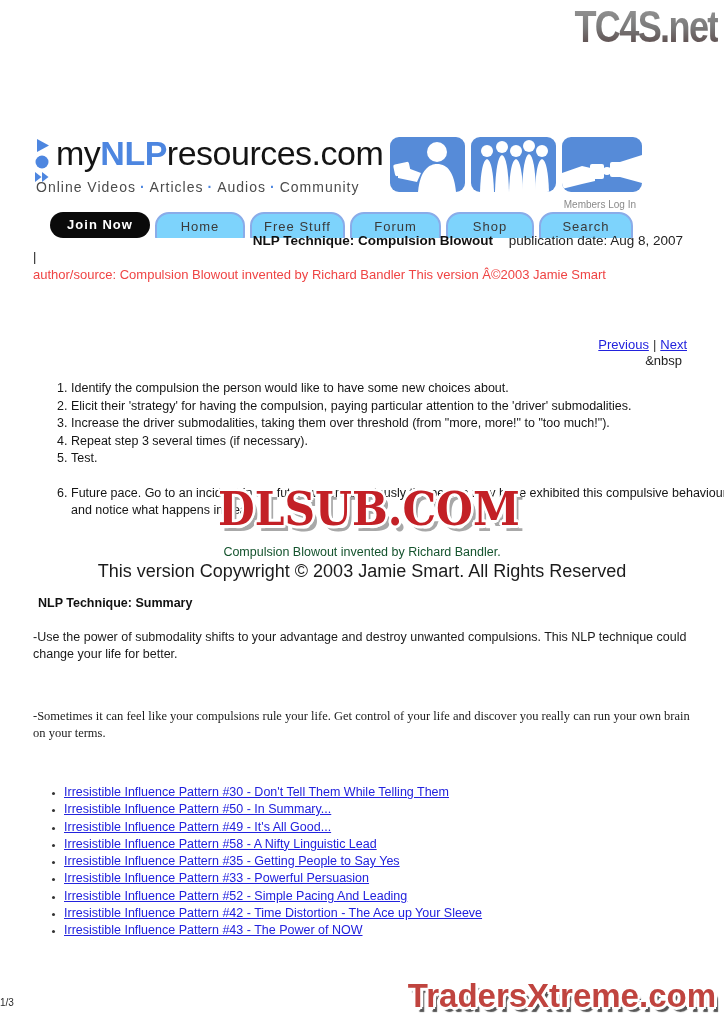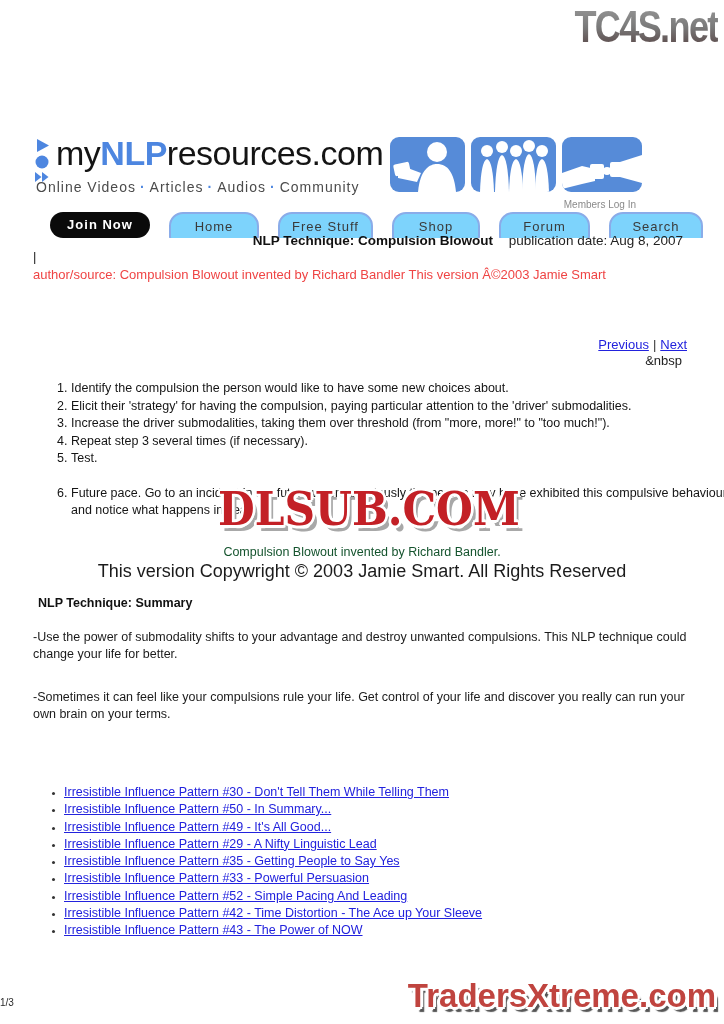--- a/index.html
+++ b/index.html
@@ -51,21 +51,21 @@
   .tagline{position:absolute;left:36px;top:179px;font-size:14px;color:#4b4b4b;letter-spacing:1px;white-space:nowrap;}
   .tagline .dot{color:#4d86e0;font-weight:bold;padding:0 4px;}
 
   .photo-strip{position:absolute;left:390px;top:137px;display:flex;gap:6px;}
   .tile{background:#568bd8;border-radius:9px;overflow:hidden;cursor:pointer;}
   .tile svg{display:block;}
   .members-login{position:absolute;left:390px;top:199px;width:246px;text-align:right;
     font-size:10px;color:#8a8a8a;cursor:pointer;}
 
   
-  .nav{position:absolute;left:50px;top:212px;height:26px;display:flex;gap:19px;overflow:hidden;}
+  .nav{position:absolute;left:50px;top:212px;height:26px;display:flex;gap:5px;overflow:hidden;}
   .tab{height:34px;border-radius:14px 14px 10px 10px;font-size:13px;letter-spacing:1px;
     line-height:25px;text-align:center;color:#3a3a3a;background:#7dd3fc;
     border:2px solid #8aace9;box-sizing:border-box;cursor:pointer;}
   .tab.active{background:#0a0a0a;color:#fff;font-weight:bold;border:none;height:26px;
     border-radius:14px;line-height:26px;}
   .t0{width:100px;} .t1{width:90px;} .t2{width:95px;} .t3{width:88px;} .t4{width:91px;} .t5{width:94px;}
 
   
   .title-row{position:absolute;right:41px;top:233px;font-size:13.5px;white-space:nowrap;padding-left:32px;}
   .title-row .t-bold{font-weight:bold;color:#111;}
@@ -81,21 +81,21 @@
   ol.steps{position:absolute;left:33px;top:380px;width:660px;margin:0;padding:0 0 0 38px;
     font-size:12.5px;line-height:17.5px;color:#151515;}
   ol.steps li{margin:0;}
   ol.steps li.gap{margin-top:17px;}
 
   .credit1{position:absolute;left:0;top:545px;width:724px;text-align:center;font-size:12.5px;color:#14532d;}
   .credit2{position:absolute;left:0;top:561px;width:724px;text-align:center;font-size:18px;color:#1b1b1b;}
 
   .summary-head{position:absolute;left:38px;top:596px;font-size:12.5px;font-weight:bold;color:#111;}
   .para{position:absolute;left:33px;width:662px;font-size:12.5px;line-height:17px;color:#1b1b1b;}
-  .p1{top:629px;} .p2{top:689px;}
+  .p1{top:629px;} .p2{top:708px;font-family:Liberation Serif, serif;}
 
   ul.related{position:absolute;left:38px;top:784px;width:620px;margin:0;padding:0 0 0 26px;
     font-size:12.5px;line-height:17.3px;list-style:disc;}
   ul.related li::marker{color:#333;font-size:9px;}
 
   .page-indicator{position:absolute;left:0;top:997px;width:724px;text-align:left;
     font-size:10px;color:#2a2a2a;}
 </style>
 </head>
 <body>
@@ -156,22 +156,22 @@
         </g>
       </svg>
     </div>
   </div>
   <div class="members-login">Members Log In</div>
 
   <div class="nav">
     <div class="tab active t0">Join Now</div>
     <div class="tab t1">Home</div>
     <div class="tab t2">Free Stuff</div>
+    <div class="tab t4">Forum</div>
     <div class="tab t3">Shop</div>
-    <div class="tab t4">Forum</div>
     <div class="tab t5">Search</div>
   </div>
 
   <div class="title-row">
     <span class="t-bold">NLP Technique: Compulsion Blowout</span>
     <span class="t-date">publication date: Aug 8, 2007</span>
   </div>
   <div class="pipe">|</div>
   <div class="author-line">author/source: Compulsion Blowout invented by Richard Bandler This version Â©2003 Jamie Smart</div>
 
@@ -195,21 +195,21 @@
   <div class="credit2">This version Copywright © 2003 Jamie Smart. All Rights Reserved</div>
 
   <div class="summary-head">NLP Technique: Summary</div>
   <div class="para p1">-Use the power of submodality shifts to your advantage and destroy unwanted compulsions. This NLP technique could change your life for better.</div>
   <div class="para p2">-Sometimes it can feel like your compulsions rule your life. Get control of your life and discover you really can run your own brain on your terms.</div>
 
   <ul class="related">
     <li><a class="blue">Irresistible Influence Pattern #30 - Don't Tell Them While Telling Them</a></li>
     <li><a class="blue">Irresistible Influence Pattern #50 - In Summary...</a></li>
     <li><a class="blue">Irresistible Influence Pattern #49 - It's All Good...</a></li>
-    <li><a class="blue">Irresistible Influence Pattern #29 - A Nifty Linguistic Lead</a></li>
+    <li><a class="blue">Irresistible Influence Pattern #58 - A Nifty Linguistic Lead</a></li>
     <li><a class="blue">Irresistible Influence Pattern #35 - Getting People to Say Yes</a></li>
     <li><a class="blue">Irresistible Influence Pattern #33 - Powerful Persuasion</a></li>
     <li><a class="blue">Irresistible Influence Pattern #52 - Simple Pacing And Leading</a></li>
     <li><a class="blue">Irresistible Influence Pattern #42 - Time Distortion - The Ace up Your Sleeve</a></li>
     <li><a class="blue">Irresistible Influence Pattern #43 - The Power of NOW</a></li>
   </ul>
 
   <div class="page-indicator">1/3</div>
   <div class="wm-traders">TradersXtreme.com</div>
 

